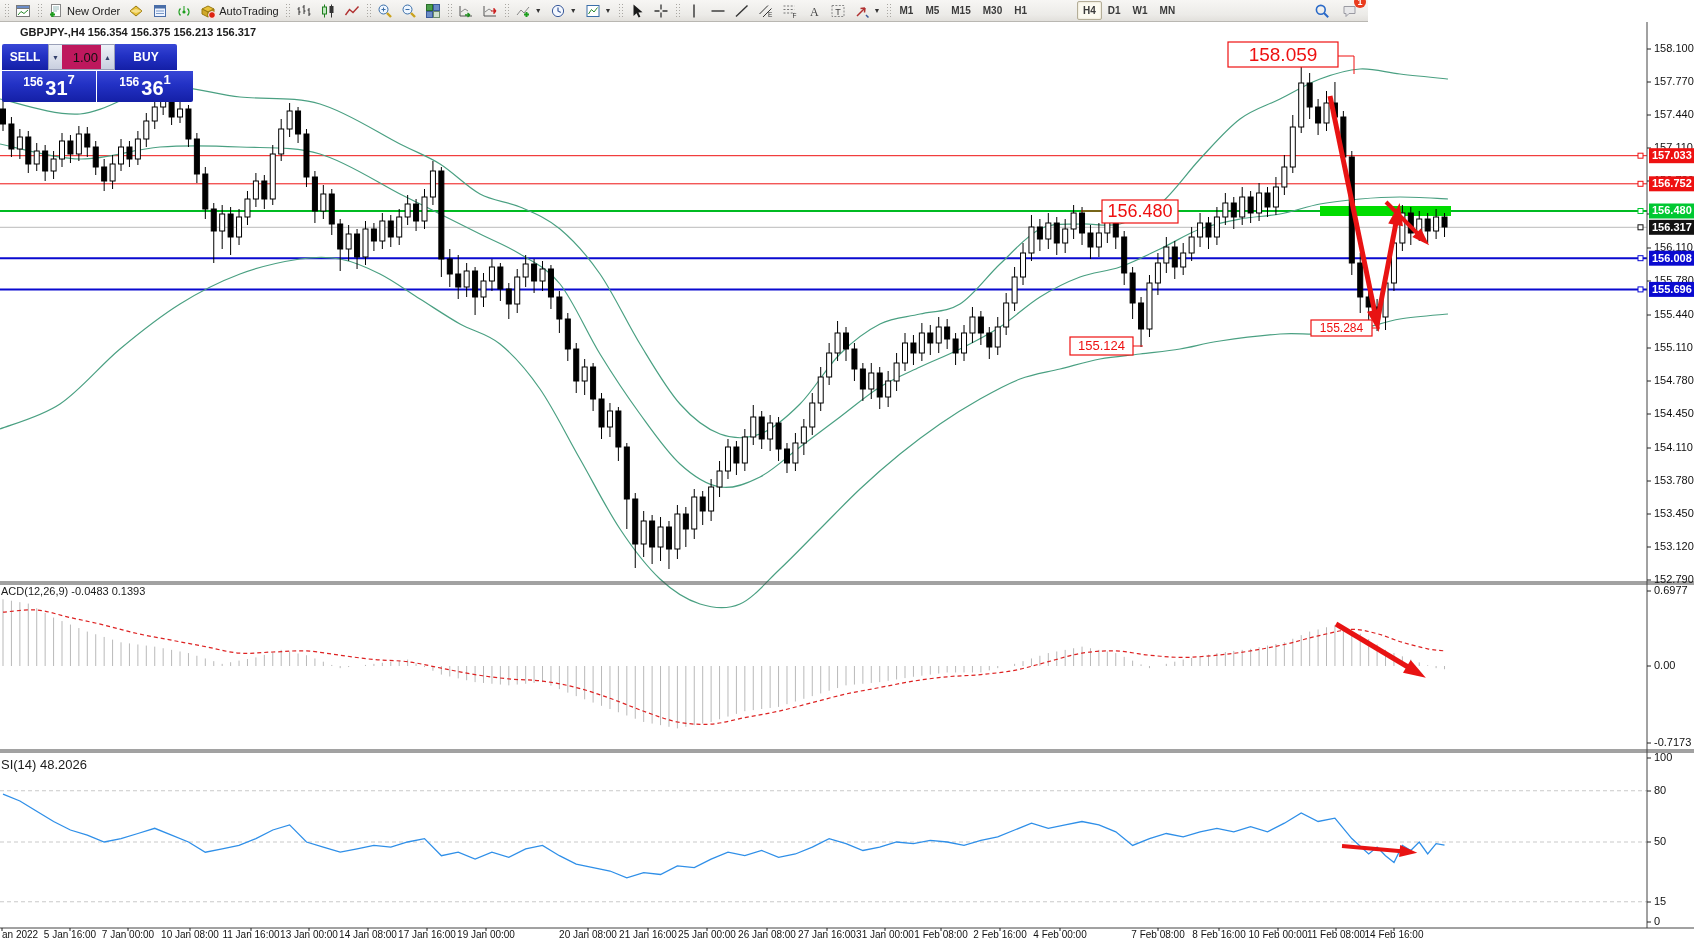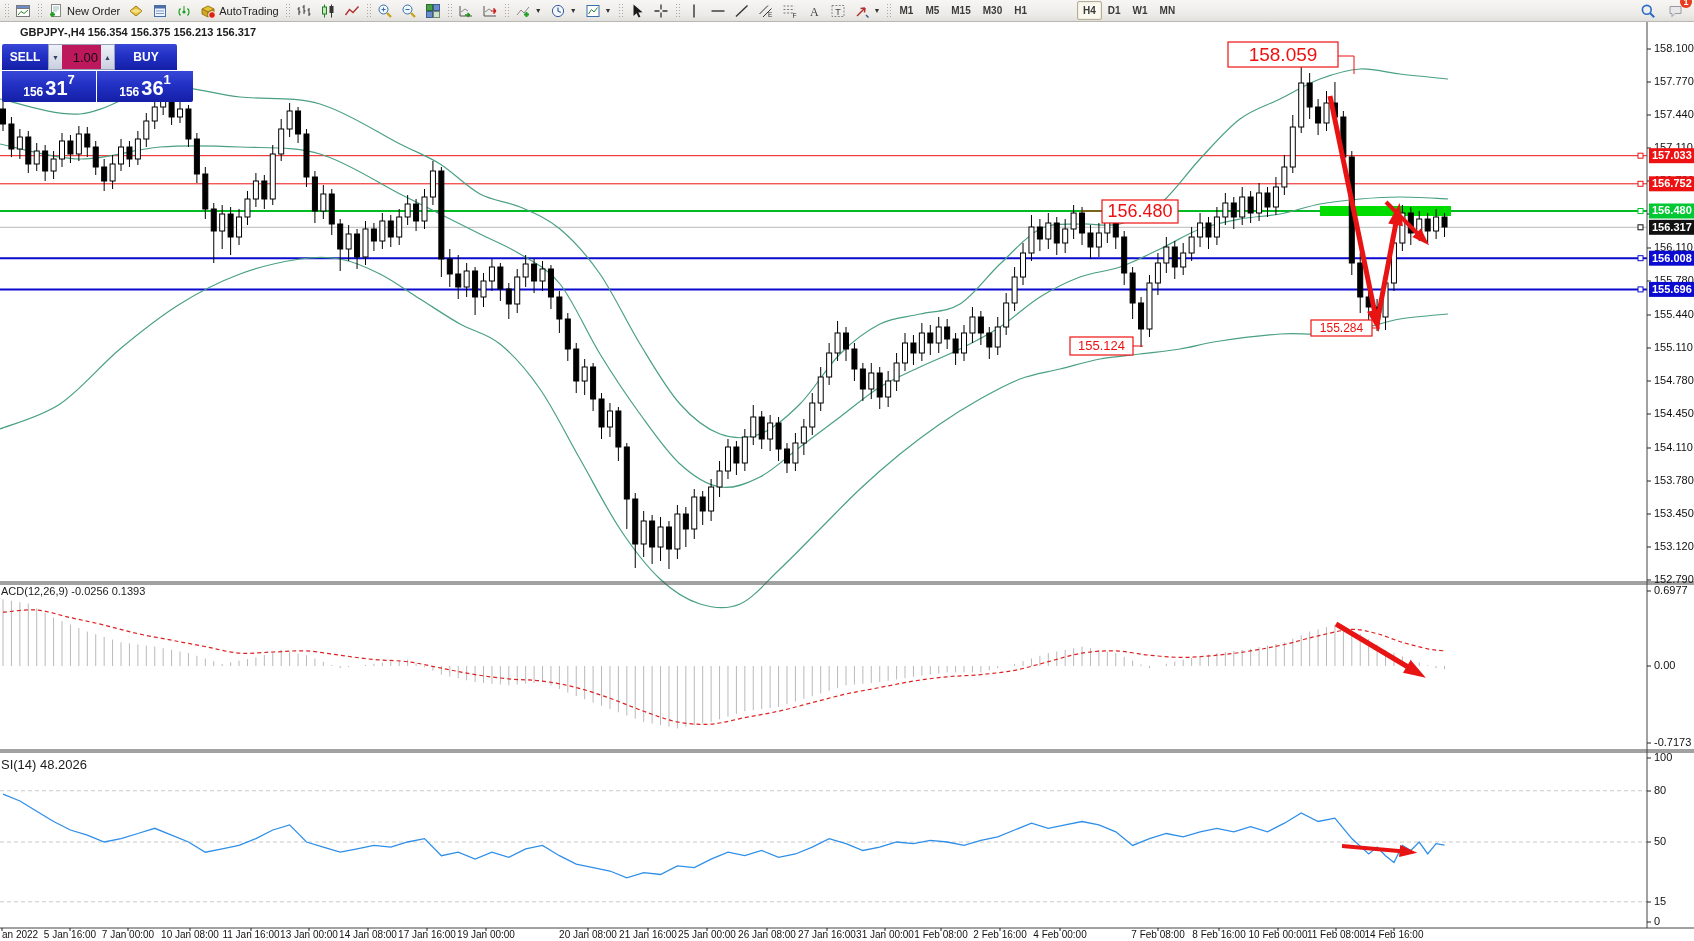--- a/index.html
+++ b/index.html
@@ -1,20 +1,20 @@
 <!DOCTYPE html>
 <html><head>
 <meta charset="utf-8">
 <style>
   html,body{margin:0;padding:0;background:#fff;}
   body{font-family:"Liberation Sans", sans-serif;}
   #stage{position:relative;width:1694px;height:941px;overflow:hidden;background:#fff;}
 
   
-  #toolbar{position:absolute;left:0;top:0;width:1694px;height:22px;z-index:5;
+  #toolbar{position:absolute;left:0;top:0;width:1368px;height:22px;z-index:5;
     background:linear-gradient(180deg,#f7f6f4 0%,#ecebe8 70%,#e2e0dc 100%);
     border-bottom:1px solid #b9b7b2;display:flex;align-items:center;padding:0 2px;box-sizing:border-box;text-align:center;}
   .grip{width:5px;height:15px;margin:0 2px;flex:0 0 auto;
     background-image:radial-gradient(#a9a7a2 0.8px,transparent 1px);background-size:3px 3px;}
   .tbtn{height:19px;display:flex;align-items:center;gap:3px;padding:0 3px;border:1px solid transparent;
     border-radius:2px;flex:0 0 auto;color:#222;font-size:11px;white-space:nowrap;}
   .tbtn svg{width:16px;height:16px;display:block;}
   .caret{font-size:7px;color:#333;margin-left:1px;}
   .tf{height:17px;display:flex;align-items:center;padding:0 5px;font-size:10px;font-weight:700;color:#3a3a3a;
     border:1px solid transparent;border-radius:2px;flex:0 0 auto;}
@@ -38,21 +38,21 @@
   #buy-btn{width:62px;border-radius:0 2px 0 0;}
   #vol-box{width:67px;display:flex;background:#be185d;border:1px solid #9aa0b8;box-sizing:border-box;}
   .spin{width:13px;background:linear-gradient(180deg,#eef1f8,#c9cfdf);display:flex;align-items:center;justify-content:center;
     font-size:7px;color:#394;color:#33406b;}
   #vol-value{flex:1;display:flex;align-items:center;justify-content:flex-end;padding-right:3px;font-size:13px;color:#111;}
   #trade-row2{display:flex;height:31px;margin-top:1px;}
   .price-box{background:linear-gradient(180deg,#3847d6 0%,#2231c4 45%,#141fa6 100%);color:#fff;
     display:flex;align-items:flex-end;justify-content:center;padding-bottom:1px;}
   #sell-price{width:94px;margin-right:1px;border-radius:0 0 0 2px;}
   #buy-price{width:96px;border-radius:0 0 2px 0;}
-  .p-small{font-size:12px;font-weight:700;margin-right:2px;margin-bottom:2px;}
+  .p-small{font-size:12px;font-weight:700;margin-right:2px;margin-bottom:12px;}
   .p-big{font-size:20px;font-weight:700;line-height:26px;}
   .p-sup{font-size:13px;font-weight:700;align-self:flex-start;margin-top:1px;}
 </style>
 </head>
 <body>
 
 <div id="stage">
 
   <svg id="chart" width="1694" height="941" style="position:absolute;left:0;top:0;">
       <rect x="0" y="22" width="1694" height="919" fill="#ffffff"></rect>
@@ -1382,21 +1382,21 @@
               </svg>
             </span>
           </div>
           <div class="badge">1</div>
         </div>
       </div>
     </div>
 
   <div id="symbol-header">GBPJPY-,H4  156.354 156.375 156.213 156.317</div>
 
-  <div id="macd-label">ACD(12,26,9) -0.0256 0.1393</div>
+  <div id="macd-label">ACD(12,26,9) -0.0483 0.1393</div>
   <div id="rsi-label">SI(14) 48.2026</div>
 
   <div id="trade-panel">
     <div id="trade-row1">
       <div id="sell-btn" class="trade-btn">SELL</div>
       <div id="vol-box">
         <div class="spin">▼</div>
         <div id="vol-value">1.00</div>
         <div class="spin">▲</div>
       </div>

